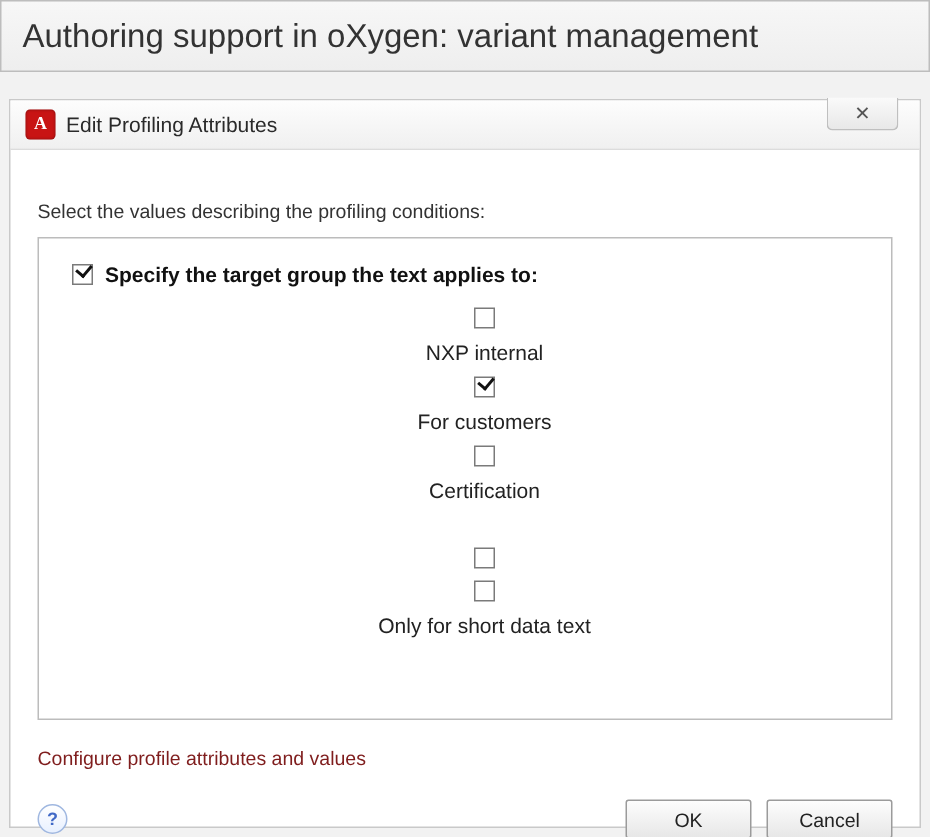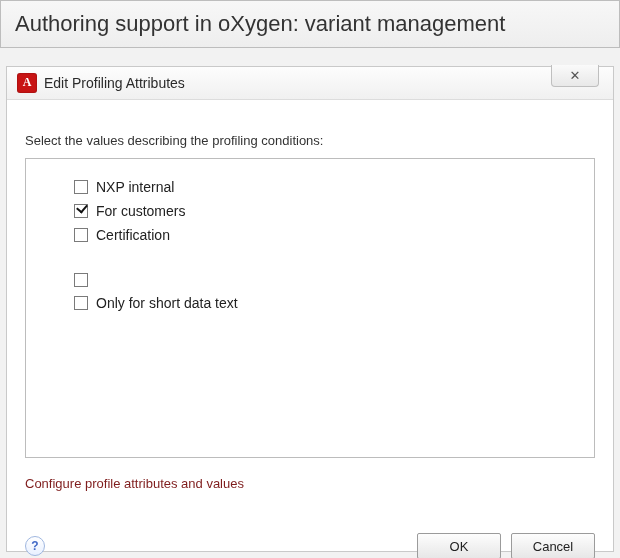--- a/index.html
+++ b/index.html
@@ -106,20 +106,21 @@
   .options {
     padding-left: 26px;
   }
   .opt {
     display: flex;
     align-items: center;
     gap: 8px;
     padding: 4px 0;
     font-size: 14px;
     color: #222;
+    flex-direction: column;
   }
   .chk {
     width: 14px; height: 14px;
     border: 1px solid #7a7a7a;
     background: #fff;
     position: relative;
     display: inline-block;
     cursor: pointer;
   }
   .chk.checked::after {
@@ -187,20 +188,24 @@
     <span class="dialog-title">Edit Profiling Attributes</span>
   </div>
 
   <div class="dialog-body">
 
     <div class="instruction">Select the values describing the profiling conditions:</div>
 
     <div class="panel">
 
       <div class="group">
+        <div class="group-header">
+          <span class="chk checked"></span>
+          <span class="lbl">Specify the target group the text applies to:</span>
+        </div>
         <div class="options">
           <div class="opt">
             <span class="chk"></span>
             <span>NXP internal</span>
           </div>
           <div class="opt">
             <span class="chk checked"></span>
             <span>For customers</span>
           </div>
           <div class="opt">

